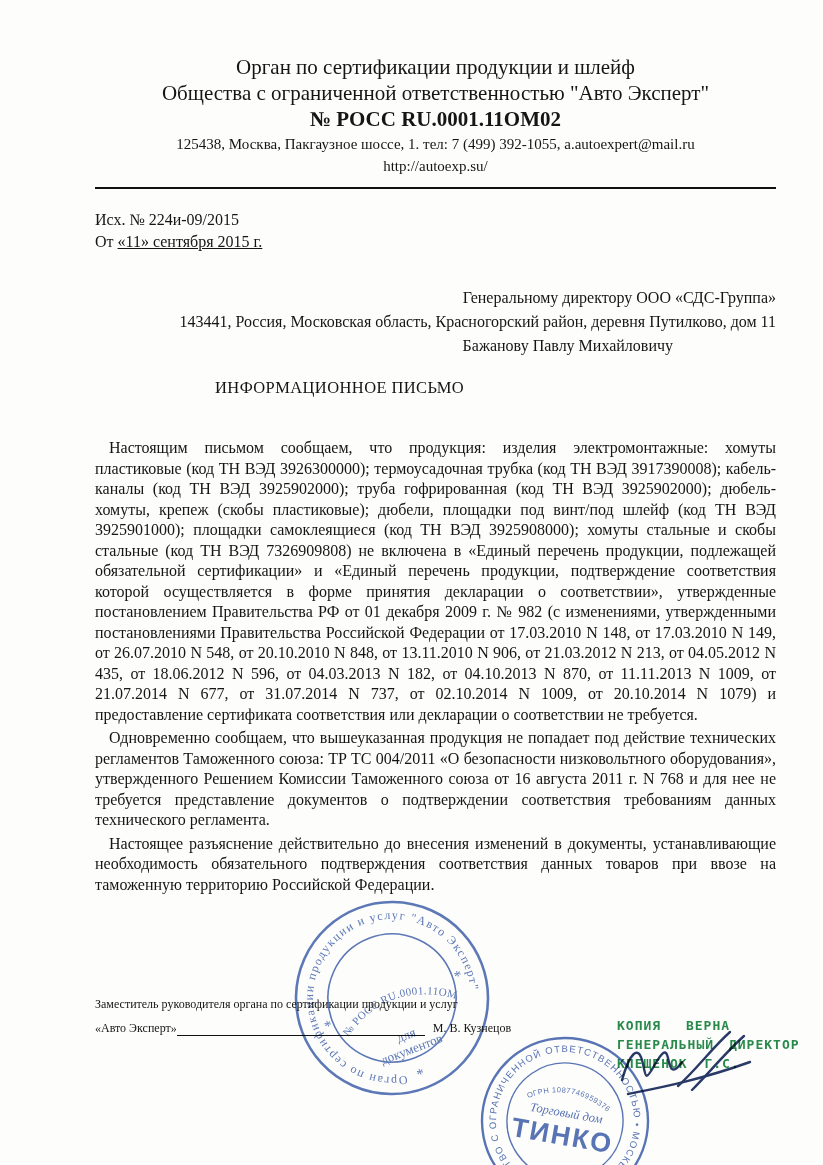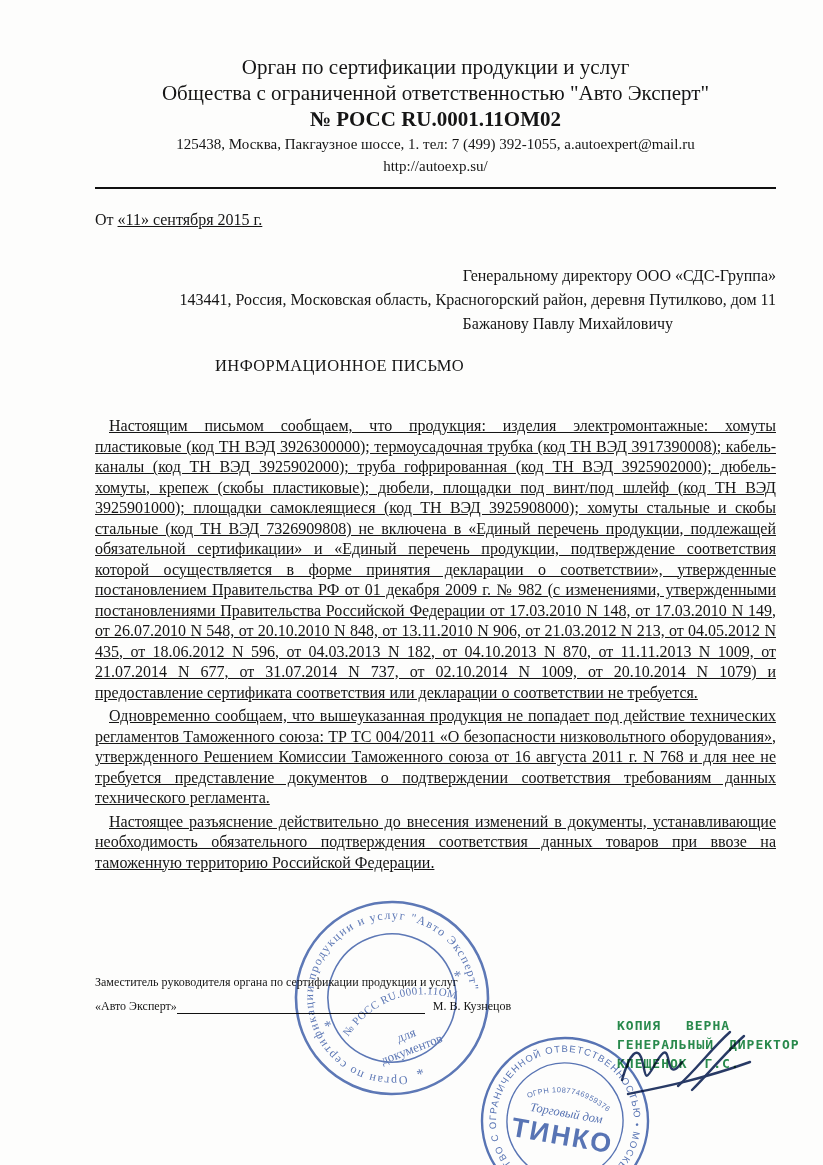--- a/index.html
+++ b/index.html
@@ -18,21 +18,21 @@
   .rule { border:none; border-top:2.5px solid #111; margin-top:11px; }
 
   .meta { margin-top:20px; font-size:16px; line-height:22px; }
   .date-val { text-decoration:underline;margin-top:40px; }
 
   .addressee { margin-top:33px; font-size:16px; line-height:24px; text-align:right; }
   .addressee .line3 { padding-right:103px; }
 
   .doc-title { margin-top:20px; font-weight:normal; font-size:16.5px; letter-spacing:0.4px; padding-left:120px; }
 
-  .body-text { margin-top:40px; font-size:16px; line-height:20.5px; text-align:justify;text-decoration:underline; }
+  .body-text { margin-top:40px; font-size:16px; line-height:20.5px; text-align:justify; }
   .body-text p { text-indent:14px; margin-bottom:3px; }
 
   .sign-block { margin-top:102px; font-size:12px; }
   .sign-row { margin-top:6px; display:flex; align-items:flex-end; }
   .sign-line { width:248px; border-bottom:1.2px solid #111; height:18px; }
   .sign-name { padding-left:8px; }
 
   
   .stamp { position:absolute; mix-blend-mode:multiply; pointer-events:none; }
   .round-stamp { left:292px; top:898px; width:200px; height:200px; transform:rotate(-21deg); opacity:0.88; }
@@ -47,30 +47,31 @@
   .copy-stamp .ws3 { word-spacing:8px; }
   .signature { left:608px; top:1022px; width:170px; height:95px; opacity:0.95; }
 </style>
 </head>
 <body>
 
 <div class="page">
   <div class="content">
 
     <header class="letterhead">
-      <div class="lh-line">Орган по сертификации продукции и услуг</div>
+      <div class="lh-line">Орган по сертификации продукции и шлейф</div>
       <div class="lh-line">Общества с ограниченной ответственностью "Авто Эксперт"</div>
       <div class="lh-line lh-num">№ РОСС RU.0001.11ОМ02</div>
       <div class="lh-addr">125438, Москва, Пакгаузное шоссе, 1. тел: 7 (499) 392-1055, a.autoexpert@mail.ru</div>
       <div class="lh-addr">http://autoexp.su/</div>
     </header>
 
     <hr class="rule">
 
     <div class="meta">
+      <div>Исх. № 224и-09/2015</div>
       <div><span>От </span><span class="date-val">«11» сентября 2015 г.</span></div>
     </div>
 
     <div class="addressee">
       <div>Генеральному директору ООО «СДС-Группа»</div>
       <div>143441, Россия, Московская область, Красногорский район, деревня Путилково, дом 11</div>
       <div class="line3">Бажанову Павлу Михайловичу</div>
     </div>
 
     <div class="doc-title">ИНФОРМАЦИОННОЕ ПИСЬМО</div>

